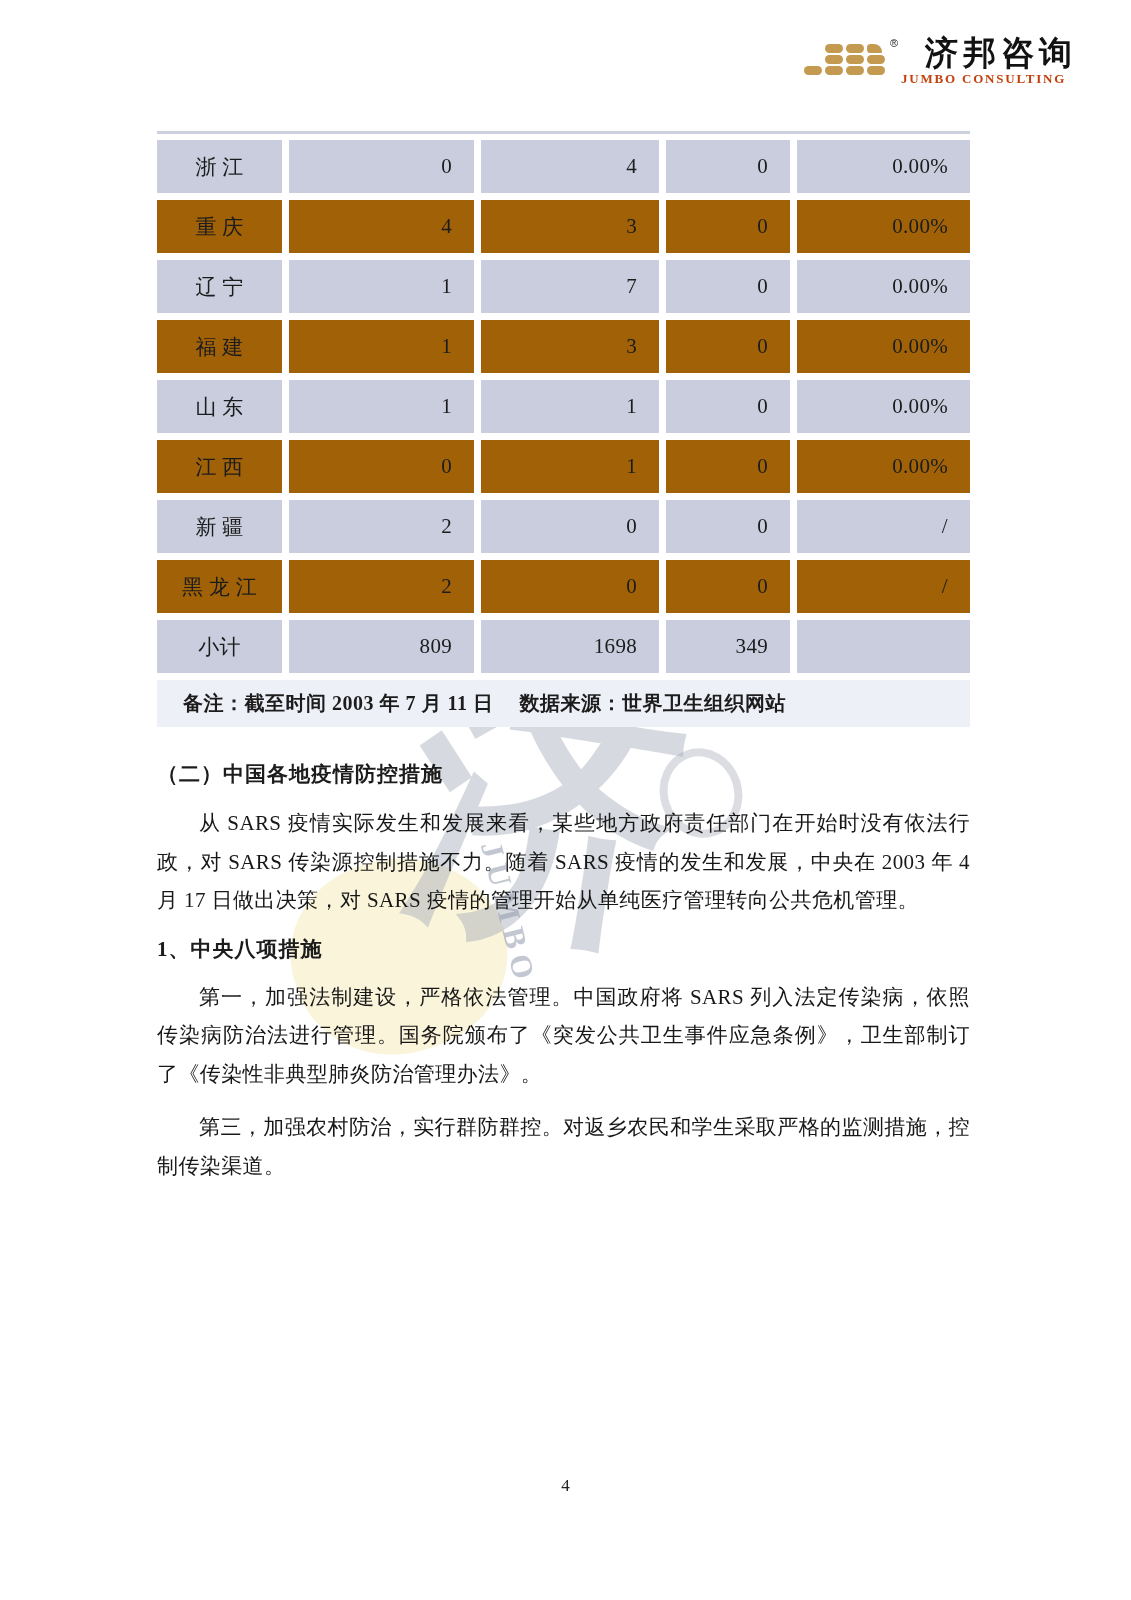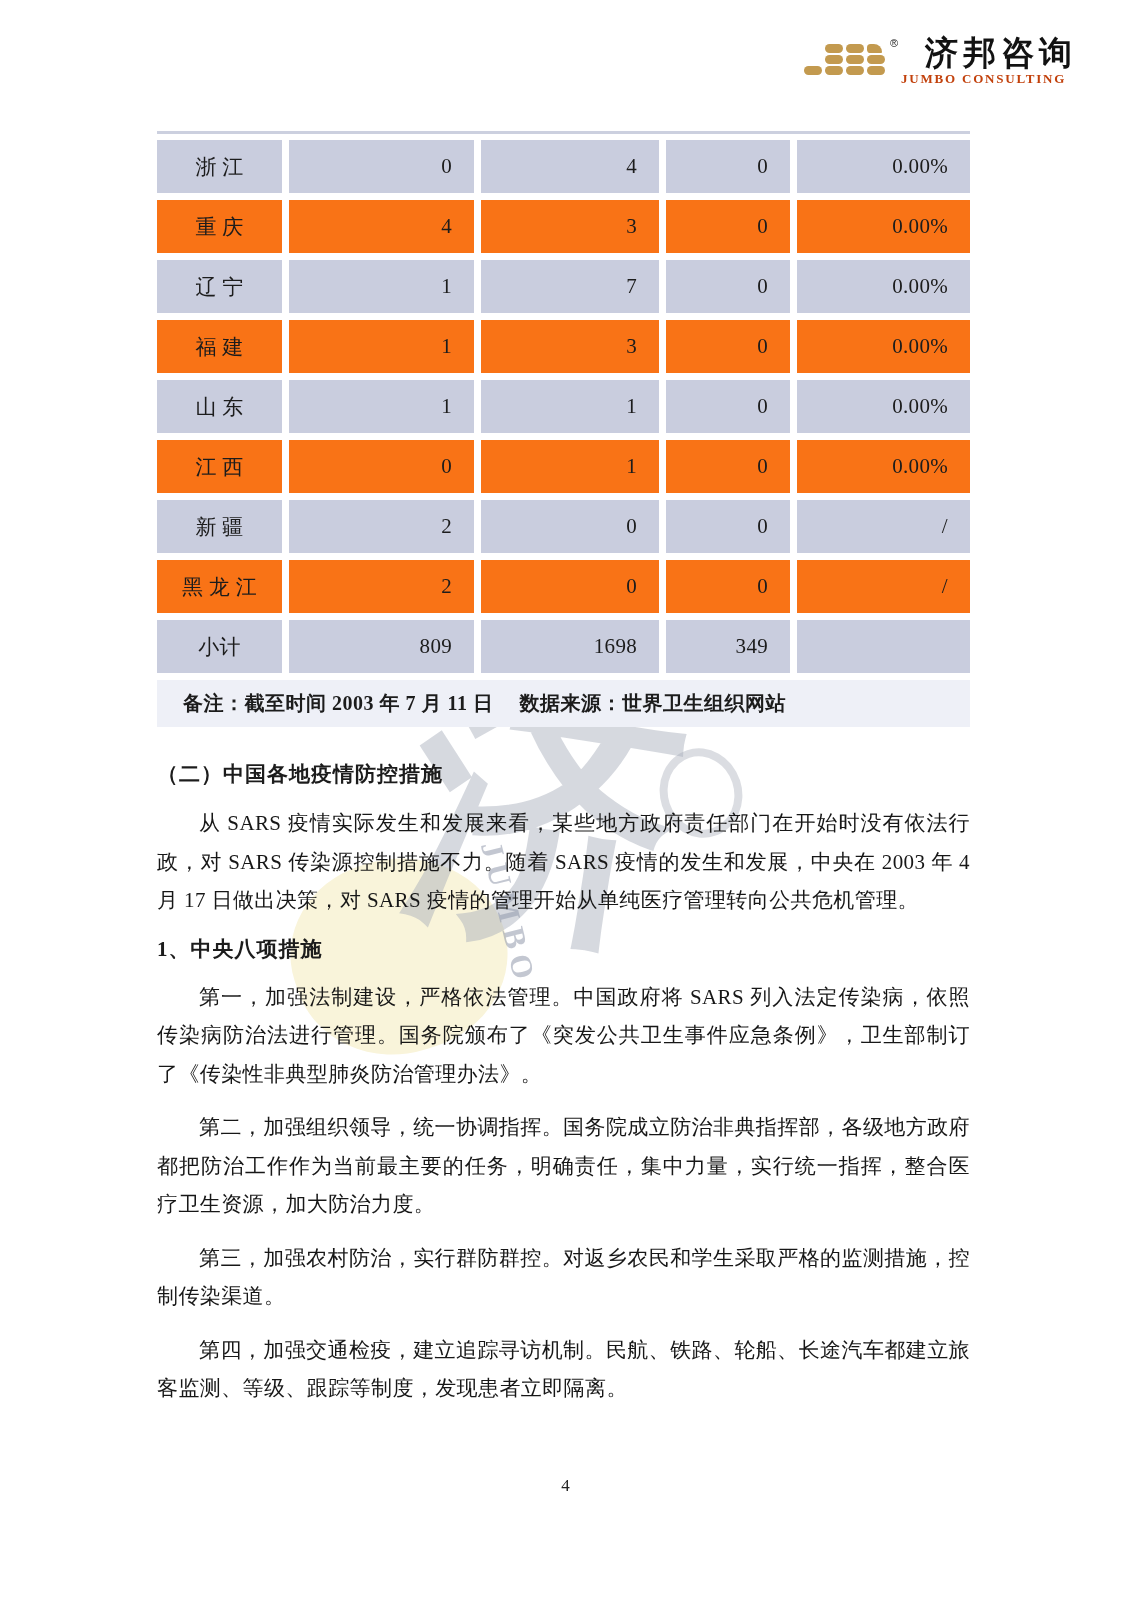--- a/index.html
+++ b/index.html
@@ -30,21 +30,21 @@
   .content{position:absolute;left:157px;top:131px;width:813px;z-index:1;}
   .cut-strip{width:100%;height:3px;background:#ccd0df;margin-bottom:6px;}
   
   .ptable{
     display:grid;width:100%;
     grid-template-columns:125px 185px 178px 124px 1fr;
     gap:7px;background:#ffffff;
   }
   .cell{min-height:53px;display:flex;align-items:center;font-size:21px;letter-spacing:0.3px;}
   .cell.dark{background:#c9cdde;}
-  .cell.light{background:#f97316;}
+  .cell.light{background:#a16207;}
   .cell.region{justify-content:center;text-align:right;}
   .cell.value{justify-content:flex-end;padding-right:22px;box-sizing:border-box;}
   .cell.note{
     grid-column:1 / -1;background:#eef0f7;font-weight:bold;
     padding:10px 10px 10px 26px;box-sizing:border-box;min-height:46px;
     font-size:20px;letter-spacing:0.5px;
   }
   
   .h-section{font-size:21px;font-weight:bold;margin:33px 0 16px 0;letter-spacing:1px;}
   .h-sub{font-size:21px;font-weight:bold;margin:12px 0 12px 0;letter-spacing:1px;}
@@ -136,18 +136,16 @@
       <div class="cell dark value">349</div>
       <div class="cell dark value"></div>
       <div class="cell note">备注：截至时间 2003 年 7 月 11 日　 数据来源：世界卫生组织网站</div>
   </div>
 
   <h2 class="h-section">（二）中国各地疫情防控措施</h2>
   <p class="para">从 SARS 疫情实际发生和发展来看，某些地方政府责任部门在开始时没有依法行政，对 SARS 传染源控制措施不力。随着 SARS 疫情的发生和发展，中央在 2003 年 4 月 17 日做出决策，对 SARS 疫情的管理开始从单纯医疗管理转向公共危机管理。</p>
 
   <h3 class="h-sub">1、中央八项措施</h3>
   <p class="para">第一，加强法制建设，严格依法管理。中国政府将 SARS 列入法定传染病，依照传染病防治法进行管理。国务院颁布了《突发公共卫生事件应急条例》，卫生部制订了《传染性非典型肺炎防治管理办法》。</p>
-  <p class="para">第二，加强组织领导，统一协调指挥。国务院成立防治非典指挥部，各级地方政府都把防治工作作为当前最主要的任务，明确责任，集中力量，实行统一指挥，整合医疗卫生资源，加大防治力度。</p>
   <p class="para">第三，加强农村防治，实行群防群控。对返乡农民和学生采取严格的监测措施，控制传染渠道。</p>
-  <p class="para">第四，加强交通检疫，建立追踪寻访机制。民航、铁路、轮船、长途汽车都建立旅客监测、等级、跟踪等制度，发现患者立即隔离。</p>
 </div>
 
 <div class="page-footer">4</div>
 
 </body></html>

